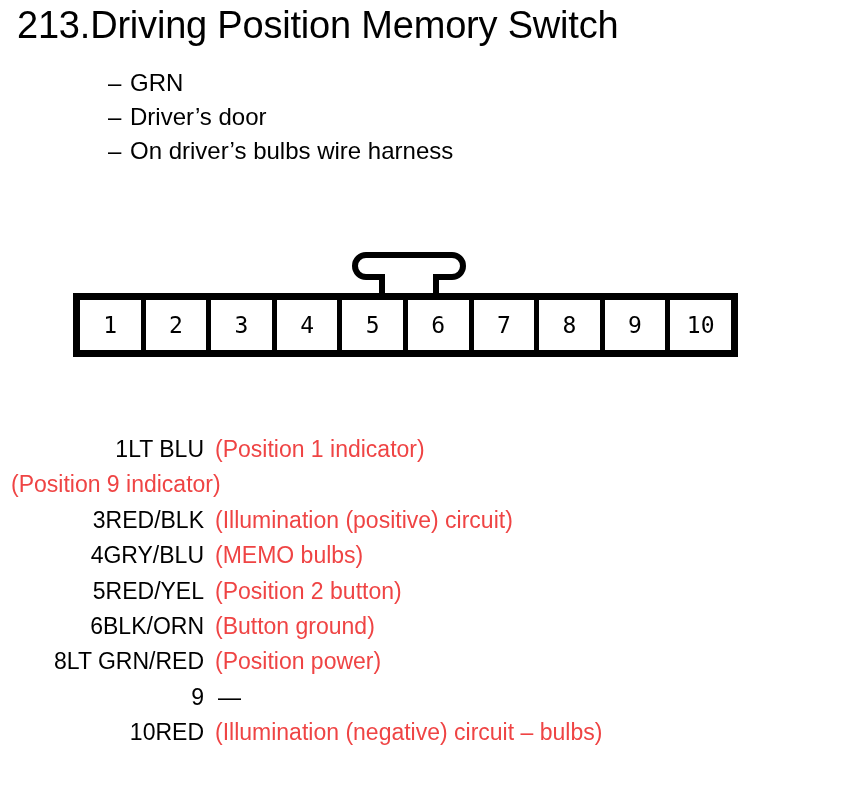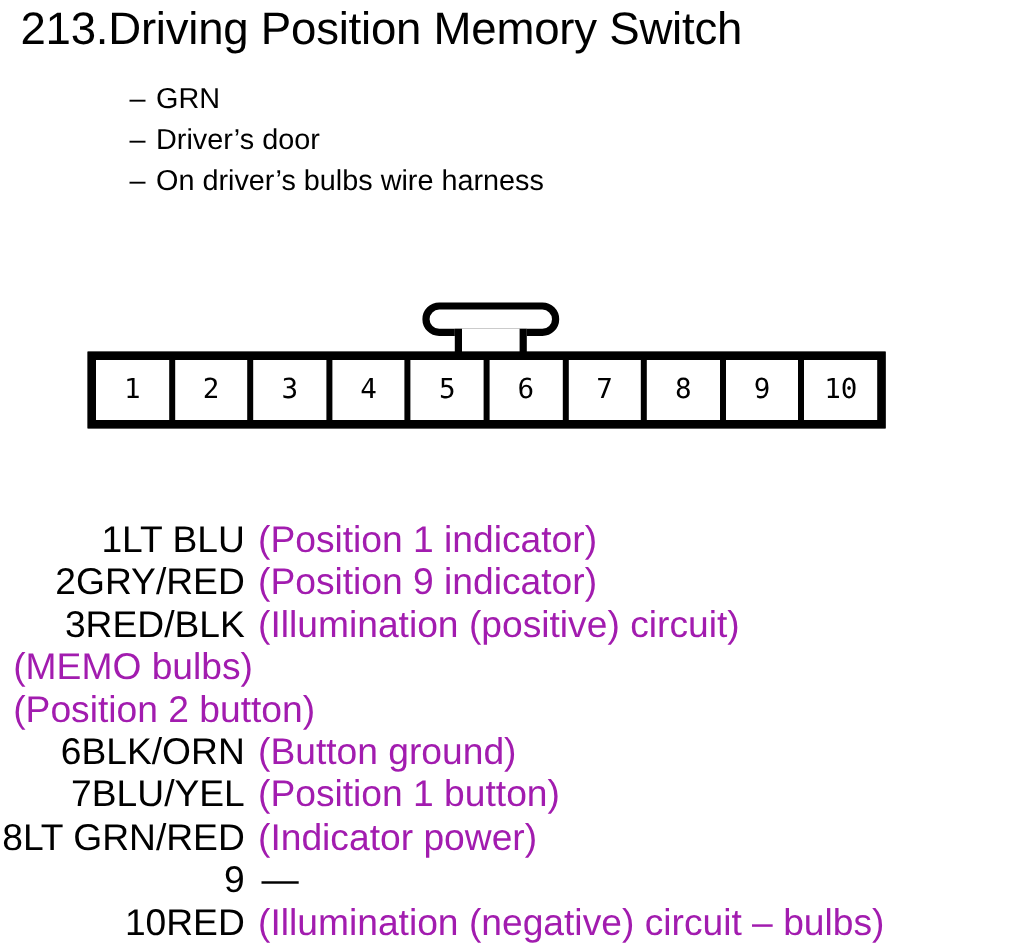--- a/index.html
+++ b/index.html
@@ -127,34 +127,34 @@
   #pin-legend {
     position: absolute;
     left: 0px;
     top: 432px;
     width: 857px;
   }
   .legend-row {
     display: flex;
     align-items: baseline;
     height: 35.4px;
-    font-size: 31px;
+    font-size: 23px;
     line-height: 35.4px;
     white-space: nowrap;
   }
   .legend-num {
     flex: 0 0 auto;
     width: 204px;
     text-align: right;
     color: #000000;
   }
   .legend-desc {
     flex: 0 1 auto;
     padding-left: 11px;
-    color: #a21caf;
+    color: #ef4444;
   }
   .legend-desc.blank {
     color: #000000;
     padding-left: 14px;
   }
 </style>
 </head>
 <body>
 
 <div id="page-title">213.Driving Position Memory Switch</div>
@@ -216,50 +216,47 @@
 </div>
 
 <div id="pin-legend">
 
   <div class="legend-row">
     <span class="legend-num">1LT BLU</span>
     <span class="legend-desc">(Position 1 indicator)</span>
   </div>
 
   <div class="legend-row">
-    <span class="legend-num">2GRY/RED</span>
     <span class="legend-desc">(Position 9 indicator)</span>
   </div>
 
   <div class="legend-row">
     <span class="legend-num">3RED/BLK</span>
     <span class="legend-desc">(Illumination (positive) circuit)</span>
   </div>
 
   <div class="legend-row">
+    <span class="legend-num">4GRY/BLU</span>
     <span class="legend-desc">(MEMO bulbs)</span>
   </div>
 
   <div class="legend-row">
+    <span class="legend-num">5RED/YEL</span>
     <span class="legend-desc">(Position 2 button)</span>
   </div>
 
   <div class="legend-row">
     <span class="legend-num">6BLK/ORN</span>
     <span class="legend-desc">(Button ground)</span>
   </div>
 
-  <div class="legend-row">
-    <span class="legend-num">7BLU/YEL</span>
-    <span class="legend-desc">(Position 1 button)</span>
-  </div>
 
   <div class="legend-row">
     <span class="legend-num">8LT GRN/RED</span>
-    <span class="legend-desc">(Indicator power)</span>
+    <span class="legend-desc">(Position power)</span>
   </div>
 
   <div class="legend-row">
     <span class="legend-num">9</span>
     <span class="legend-desc blank">—</span>
   </div>
 
   <div class="legend-row">
     <span class="legend-num">10RED</span>
     <span class="legend-desc">(Illumination (negative) circuit – bulbs)</span>

